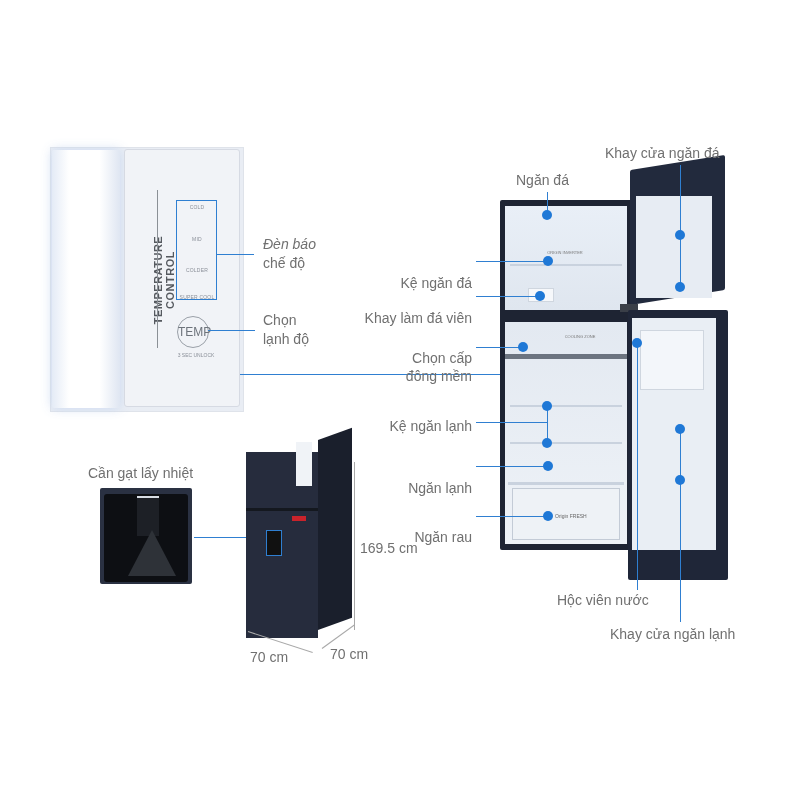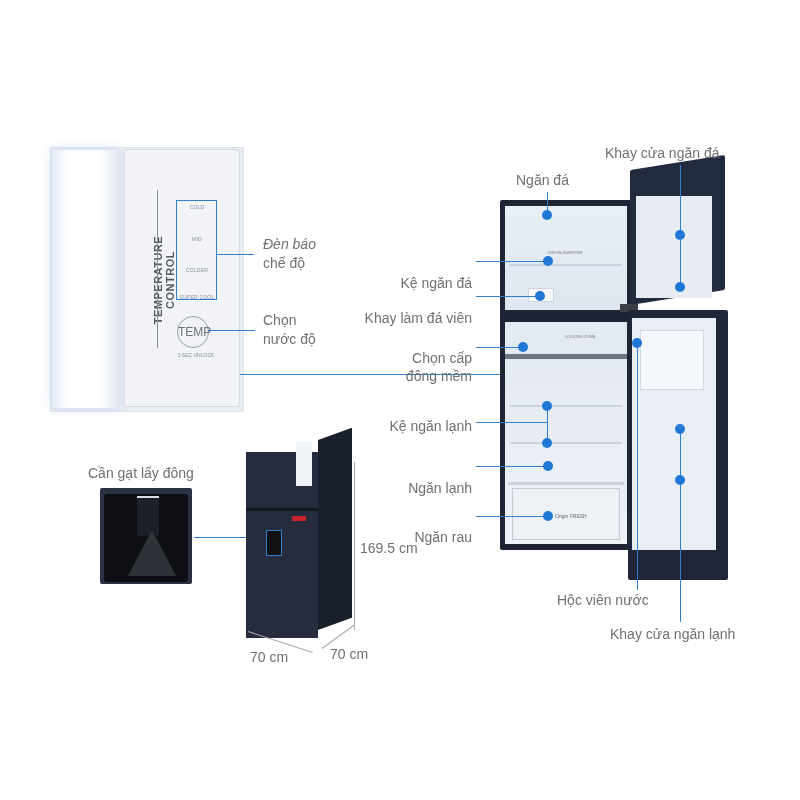--- a/index.html
+++ b/index.html
@@ -69,21 +69,21 @@
 </div>
 <div class="abs temp-btn">TEMP</div>
 <div class="abs unlock" style="left:172px;top:352px;width:48px;text-align:center;">3 SEC UNLOCK</div>
 
 <div class="hline" style="left:217px;top:254px;width:37px;"></div>
 <div class="lbl" style="left:263px;top:236px;font-style:italic;">Đèn báo</div>
 <div class="lbl" style="left:263px;top:255px;">chế độ</div>
 
 <div class="hline" style="left:208px;top:330px;width:47px;"></div>
 <div class="lbl" style="left:263px;top:312px;">Chọn</div>
-<div class="lbl" style="left:263px;top:331px;">nước độ</div>
+<div class="lbl" style="left:263px;top:331px;">lạnh độ</div>
 
 <div class="hline" style="left:240px;top:374px;width:388px;"></div>
 <div class="abs" style="left:623px;top:366px;width:8px;height:16px;border:1px solid #2f7fd1;"></div>
 
 <div class="abs fridge-left"></div>
 <div class="abs freezer-in"></div>
 <div class="shelf" style="left:510px;top:264px;width:112px;"></div>
 <div class="abs" style="left:530px;top:250px;width:70px;font-size:4px;color:#777;text-align:center;">ORIGIN INVERTER</div>
 <div class="abs" style="left:528px;top:288px;width:26px;height:14px;background:#f6f8fb;border:1px solid #cfd6df;"></div>
 <div class="abs fridge-in"></div>
@@ -140,21 +140,21 @@
 
 <div class="vline" style="left:637px;top:342px;height:248px;"></div>
 <div class="dot" style="left:632px;top:338px;"></div>
 <div class="lbl" style="left:557px;top:592px;">Hộc viên nước</div>
 
 <div class="vline" style="left:680px;top:428px;height:194px;"></div>
 <div class="dot" style="left:675px;top:424px;"></div>
 <div class="dot" style="left:675px;top:475px;"></div>
 <div class="lbl" style="left:610px;top:626px;">Khay cửa ngăn lạnh</div>
 
-<div class="lbl" style="left:88px;top:465px;">Cần gạt lấy đông</div>
+<div class="lbl" style="left:88px;top:465px;">Cần gạt lấy nhiệt</div>
 <div class="abs disp-photo"></div>
 <div class="abs disp-inner"></div>
 <div class="abs disp-head"></div>
 <div class="abs disp-paddle"></div>
 <div class="hline" style="left:194px;top:537px;width:72px;"></div>
 
 <div class="abs sf-side"></div>
 <div class="abs sf-front"></div>
 <div class="abs sf-sep"></div>
 <div class="abs sf-label"></div>

